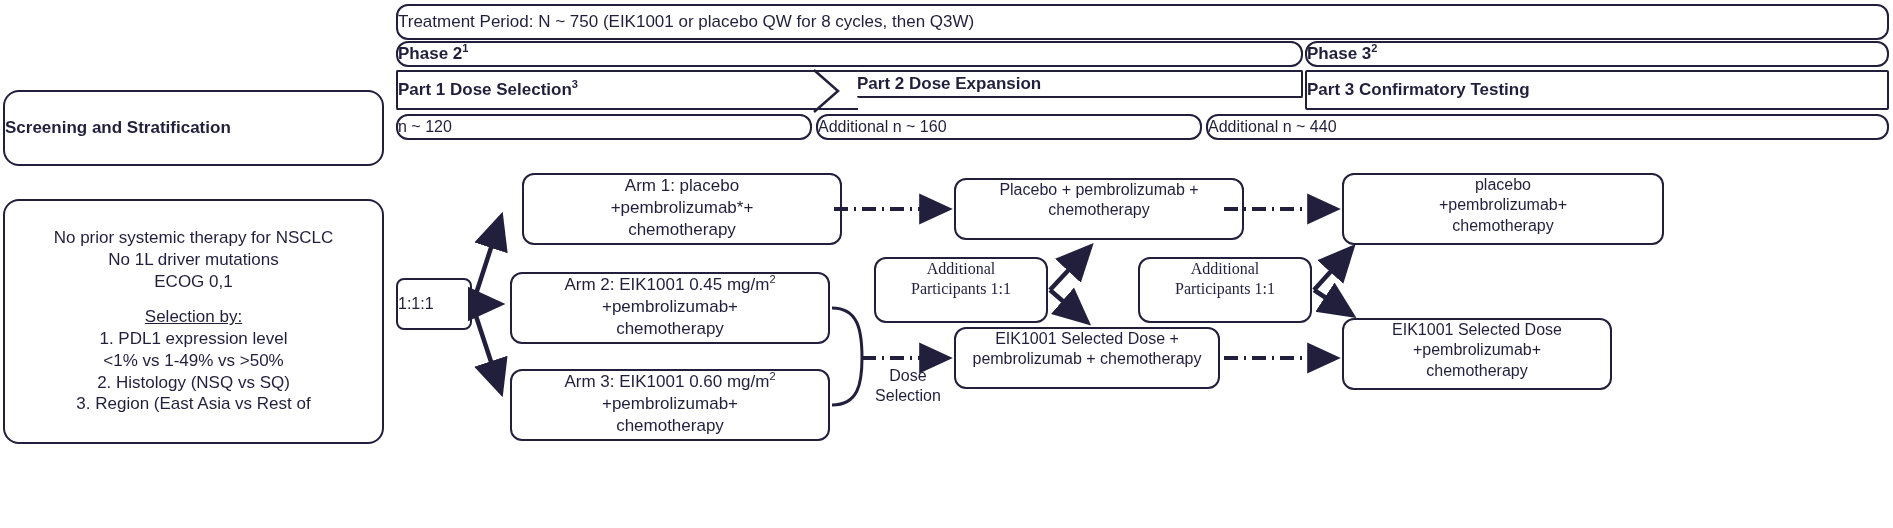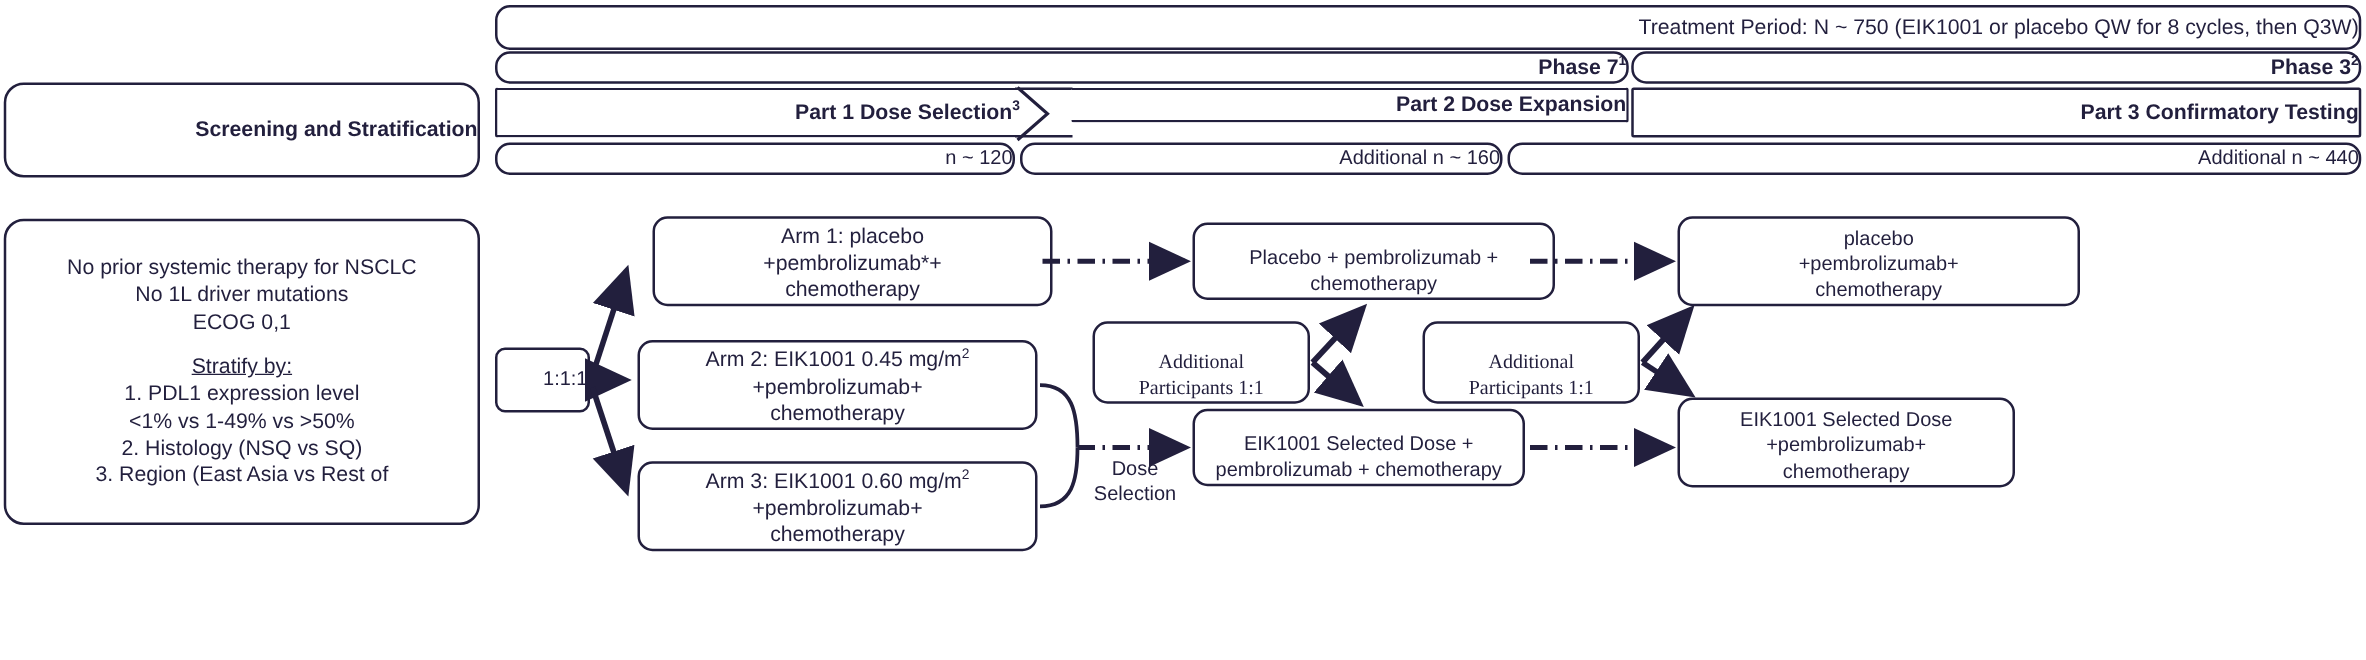--- a/index.html
+++ b/index.html
@@ -17,26 +17,26 @@
     overflow:hidden;
   }
   
   .box{
     position:absolute;
     box-sizing:border-box;
     border:2.5px solid #221f3d;
     background:#ffffff;
     display:flex;
     align-items:center;
-    justify-content:flex-end;
+    justify-content:flex-start;
     text-align:center;
     line-height:1.28;
     color:#221f3d;
   }
-  .rnd-lg{border-radius:16px;}
+  .rnd-lg{border-radius:16px;margin-top:24px;}
   .rnd-md{border-radius:12px;}
   .rnd-sm{border-radius:8px;}
   .sq{border-radius:2px;}
   .center-col{flex-direction:column;}
 
   
   .hdr-treat{font-size:17px;}
   .hdr-phase{font-size:17px;font-weight:bold;}
   .hdr-part{font-size:17px;font-weight:bold;}
   .hdr-n{font-size:16px;}
@@ -84,21 +84,21 @@
 </head>
 <body>
 
 <div id="stage">
 
   <div class="box rnd-md hdr-treat" style="left:396px;top:4px;width:1493px;height:36px;">
     <span>Treatment Period: N ~ 750 (EIK1001 or placebo QW for 8 cycles, then Q3W)</span>
   </div>
 
   <div class="box rnd-md hdr-phase" style="left:396px;top:41px;width:907px;height:26px;">
-    <span><span>Phase 7</span><sup>1</sup></span>
+    <span><span>Phase 2</span><sup>1</sup></span>
   </div>
 
   <div class="box rnd-md hdr-phase" style="left:1305px;top:41px;width:584px;height:26px;">
     <span><span>Phase 3</span><sup>2</sup></span>
   </div>
 
   <div class="box sq hdr-part" style="left:396px;top:70px;width:420px;height:40px;border-right:none;">
     <span><span>Part 1 Dose Selection</span><sup>3</sup></span>
   </div>
 
@@ -129,21 +129,21 @@
   <div class="box rnd-lg screen-box" style="left:3px;top:66px;width:381px;height:76px;">
     <span>Screening and Stratification</span>
   </div>
 
   <div class="box rnd-lg elig-box" style="left:3px;top:175px;width:381px;height:245px;">
     <div class="elig-inner">
       <span class="ln">No prior systemic therapy for NSCLC</span>
       <span class="ln">No 1L driver mutations</span>
       <span class="ln">ECOG  0,1</span>
       <div class="elig-gap"></div>
-      <span class="ln u">Stratify by:</span>
+      <span class="ln u">Selection by:</span>
       <span class="ln">1. PDL1 expression level</span>
       <span class="ln">&lt;1% vs 1-49% vs &gt;50%</span>
       <span class="ln">2. Histology  (NSQ vs SQ)</span>
       <span class="ln">3. Region (East Asia vs Rest of</span>
     </div>
   </div>
 
   <div class="box rnd-sm ratio-box" style="left:396px;top:278px;width:76px;height:52px;">
     <span>1:1:1</span>
   </div>

